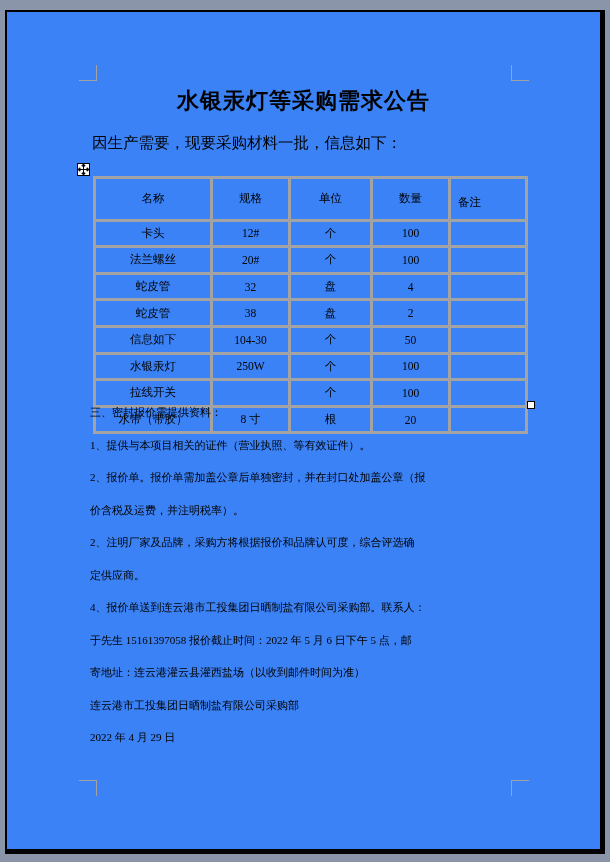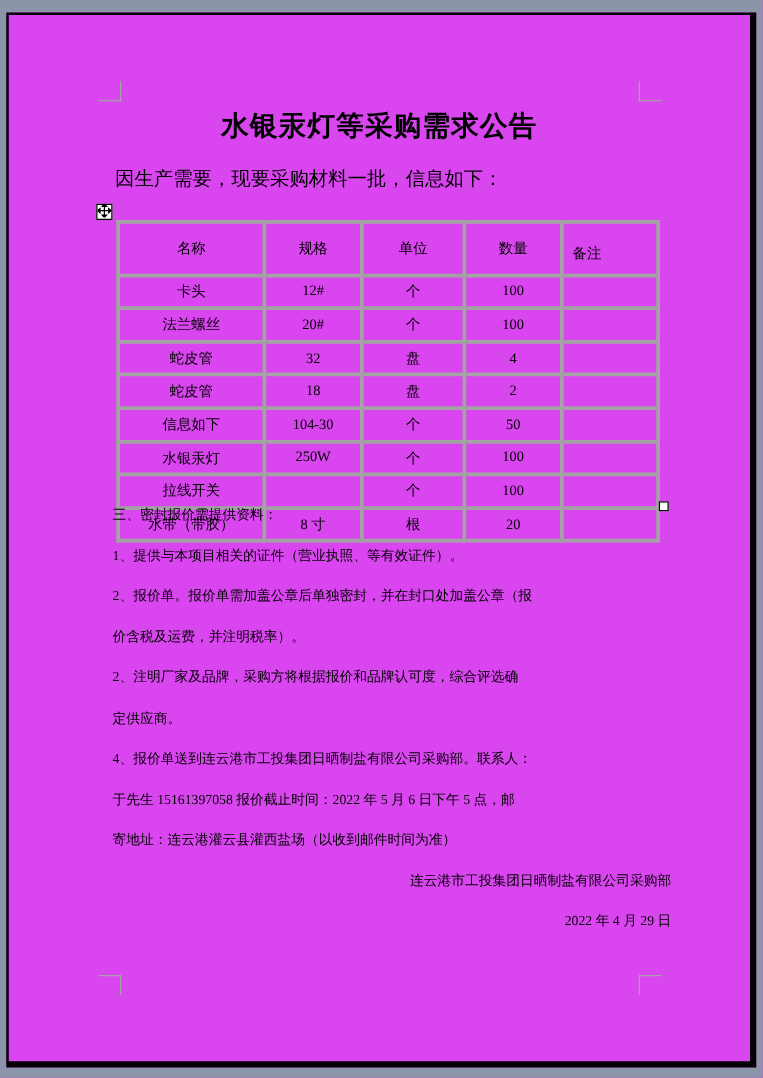--- a/index.html
+++ b/index.html
@@ -10,21 +10,21 @@
     background: #8B95AA;
     font-family: "Liberation Serif", "DejaVu Serif", serif;
     overflow: hidden;
   }
   .page {
     position: absolute;
     left: 5px;
     top: 10px;
     width: 593px;
     height: 837px;
-    background: #d946ef;
+    background: #3b82f6;
     border: 2px solid #000;
     border-right-width: 5px;
     border-bottom-width: 5px;
   }
   
   .crop {
     position: absolute;
     width: 17px;
     height: 15px;
   }
@@ -116,21 +116,21 @@
     width: 447px;
   }
   .body-text .line {
     height: 32.5px;
     line-height: 32.5px;
     font-size: 11px;
     color: #000;
     white-space: nowrap;
     text-align: left;
   }
-  .body-text .line.right { text-align: right; }
+  .body-text .line.right { }
 </style>
 </head>
 <body>
 
 <div class="page">
 
   <div class="crop tl"></div>
   <div class="crop tr"></div>
   <div class="crop bl"></div>
   <div class="crop br"></div>
@@ -187,21 +187,21 @@
       </tr>
       <tr>
         <td>蛇皮管</td>
         <td>32</td>
         <td>盘</td>
         <td>4</td>
         <td></td>
       </tr>
       <tr>
         <td>蛇皮管</td>
-        <td>18</td>
+        <td>38</td>
         <td>盘</td>
         <td>2</td>
         <td></td>
       </tr>
       <tr>
         <td>信息如下</td>
         <td>104-30</td>
         <td>个</td>
         <td>50</td>
         <td></td>

